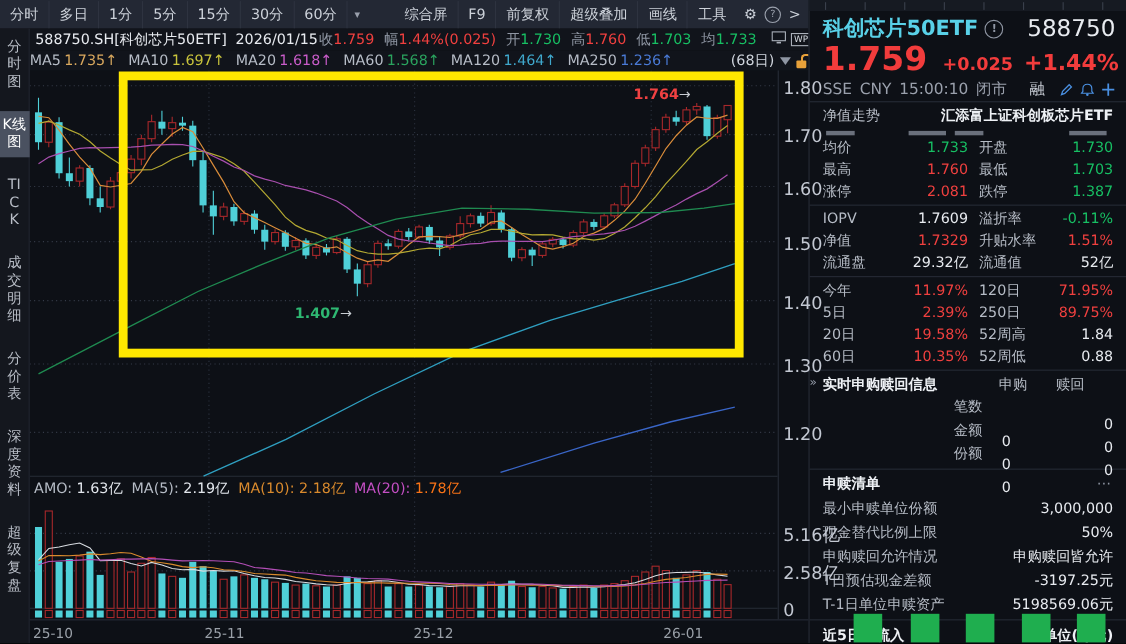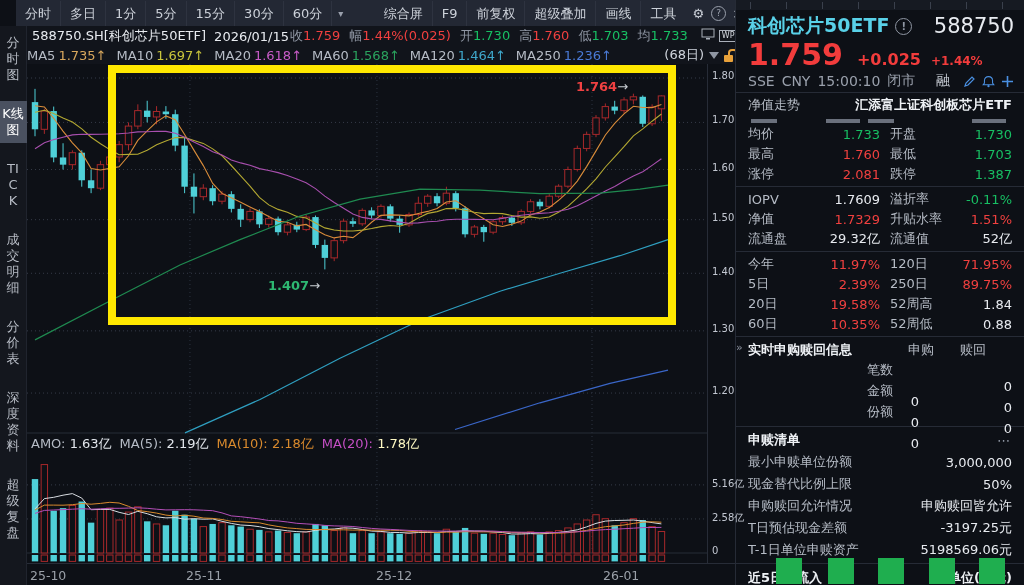--- a/index.html
+++ b/index.html
@@ -1,19 +1,19 @@
 <!DOCTYPE html>
 <html><head>
 <meta charset="utf-8">
 <style>
   html,body{margin:0;padding:0;background:#000;}
   #app{position:relative;width:1024px;height:585px;background:#0d1016;overflow:hidden;
        font-family:"DejaVu Sans","Liberation Sans",sans-serif;color:#c6ccd6;font-size:13px;}
   
-  .toolbar{position:absolute;left:16px;top:0;width:735px;height:26px;background:#232834;
+  .toolbar{position:absolute;left:0;top:0;width:735px;height:26px;background:#232834;
            display:flex;align-items:center;border-bottom:1px solid #0a0c10;}
   .toolbar .spacer{flex:1;}
   .tb-item{padding:0 9px;line-height:25px;color:#ccd1d9;cursor:default;border-right:1px solid #2e3340;}
   .tb-item.noborder{border-right:none;}
   .tb-drop{padding:0 6px;color:#9aa0ac;font-size:10px;}
   .tb-icon{padding:0 7px;color:#ccd1d9;}
   .help-circle{display:inline-block;width:13px;height:13px;border:1px solid #9aa0ac;border-radius:50%;
                font-size:9px;line-height:13px;text-align:center;color:#9aa0ac;}
   
   .info-row{position:absolute;left:27px;top:26px;width:708px;height:20px;background:#11141b;
@@ -41,21 +41,21 @@
   .sidebar{position:absolute;left:0;top:26px;width:27px;height:559px;background:#14171e;
            border-right:1px solid #20242e;display:flex;flex-direction:column;align-items:center;padding-top:4px;box-sizing:border-box;}
   .sb-item{width:16px;text-align:center;word-break:break-all;line-height:16px;font-size:13px;
            color:#b8bdc6;margin-bottom:13px;padding:5px 0;cursor:default;}
   .sb-item.active{background:#4a5160;color:#ffffff;width:27px;}
   
   #ksvg{position:absolute;left:27px;top:64px;}
   .amo-row{position:absolute;left:31px;top:435px;height:18px;display:flex;white-space:nowrap;z-index:3;}
   .amo-item{margin-right:8px;}
   .amo-item .lbl{color:#b6bcc6;}
-  .axis-label{position:absolute;color:#c3c8d2;font-size:10px;z-index:3;}
+  .axis-label{position:absolute;color:#c3c8d2;font-size:16px;z-index:3;}
   .date-label{position:absolute;top:568px;color:#9aa0a8;font-size:12.5px;z-index:3;}
   .vline-axis{position:absolute;left:707px;top:64px;width:1px;height:499px;background:#272c37;z-index:2;}
   .date-row-sep{position:absolute;left:27px;top:563px;width:708px;height:1px;background:#272c37;z-index:2;}
   
   .hl-rect{position:absolute;left:108px;top:65px;width:568px;height:260px;border:8px solid #ffe800;
            box-sizing:border-box;z-index:5;}
   .anno{position:absolute;z-index:6;font-size:13px;font-weight:bold;white-space:nowrap;}
   .anno .arrow{color:#c8cdd3;font-weight:normal;}
   .anno-high{color:#f04142;}
   .anno-low{color:#2eb872;}
@@ -65,21 +65,21 @@
   .rp-tabs{height:10px;background:#161a22;position:relative;}
   .rp-tabs i{position:absolute;top:2px;width:1px;height:7px;background:#3a404c;}
   .rp-title{display:flex;align-items:center;padding:3px 10px 0 12px;}
   .rp-name{color:#59d1e8;font-size:19px;font-weight:bold;}
   .info-circle{width:15px;height:15px;border:1.5px solid #8f96a3;border-radius:50%;color:#8f96a3;
                font-size:10px;line-height:15px;text-align:center;margin-left:6px;font-weight:bold;}
   .rp-code{margin-left:auto;color:#e8ebf0;font-size:21px;}
   .rp-price-row{display:flex;align-items:baseline;padding:0 10px 0 12px;}
   .rp-price{color:#f23c3c;font-size:30px;font-weight:bold;line-height:32px;}
   .rp-chg{color:#f23c3c;font-size:16px;font-weight:bold;margin-left:14px;}
-  .rp-pct{color:#f23c3c;font-size:12px;font-weight:bold;margin-left:10px;}
+  .rp-pct{color:#f23c3c;font-size:20px;font-weight:bold;margin-left:10px;}
   .rp-sse{display:flex;align-items:center;padding:1px 10px 2px 12px;color:#9aa0ac;font-size:14px;
           border-bottom:1px solid #262b36;}
   .rp-sse span{margin-right:7px;}
   .rp-sse .icons{margin-left:auto;display:flex;align-items:center;gap:6px;color:#4a90e2;}
   .rp-nav{display:flex;padding:3px 12px;align-items:center;}
   .rp-nav .lbl{color:#b6bcc6;}
   .rp-nav .val{margin-left:auto;color:#eef1f5;font-weight:bold;}
   .clipped-row{height:7px;overflow:hidden;position:relative;margin:0 12px;}
   .clipped-row i{position:absolute;top:2px;height:4px;background:#6a707c;}
   .q-row{display:flex;padding:0 12px;height:20px;align-items:center;font-size:13px;}
@@ -483,21 +483,21 @@
       <polyline points="8.0,446.0 17.4,441.1 26.7,441.1 36.0,441.2 45.4,440.7 54.8,439.5 64.1,440.2 73.5,439.4 82.8,438.3 92.1,439.0 101.5,442.3 110.8,446.5 120.2,447.6 129.6,449.1 138.9,451.1 148.3,452.0 157.6,451.2 166.9,452.2 176.3,454.0 185.7,454.4 195.0,455.5 204.3,457.3 213.7,457.8 223.0,458.4 232.4,458.8 241.8,460.9 251.1,462.5 260.4,463.9 269.8,464.6 279.1,465.4 288.5,465.5 297.8,465.5 307.2,465.9 316.6,465.8 325.9,466.1 335.3,466.0 344.6,466.2 353.9,466.2 363.3,466.2 372.6,466.4 382.0,467.3 391.3,467.8 400.7,467.9 410.1,468.5 419.4,468.1 428.8,468.2 438.1,467.7 447.4,467.8 456.8,467.9 466.1,467.8 475.5,467.9 484.8,468.4 494.2,468.5 503.5,468.4 512.9,468.9 522.3,468.9 531.6,469.2 540.9,468.7 550.3,467.7 559.6,466.4 569.0,464.4 578.4,462.7 587.7,461.9 597.0,461.0 606.4,459.4 615.8,458.2 625.1,457.8 634.4,458.2" fill="none" stroke="#d98a2d" stroke-width="1"></polyline>
       <polyline points="8.0,449.4 17.4,446.4 26.7,446.0 36.0,445.6 45.4,445.2 54.8,444.7 64.1,445.2 73.5,444.8 82.8,444.3 92.1,444.3 101.5,444.1 110.8,443.8 120.2,444.3 129.6,445.2 138.9,445.9 148.3,445.8 157.6,445.7 166.9,445.8 176.3,446.2 185.7,446.7 195.0,448.9 204.3,451.9 213.7,452.7 223.0,453.8 232.4,455.0 241.8,456.5 251.1,456.9 260.4,458.0 269.8,459.3 279.1,459.9 288.5,460.5 297.8,461.4 307.2,461.9 316.6,462.1 325.9,462.5 335.3,463.5 344.6,464.4 353.9,465.0 363.3,465.4 372.6,465.9 382.0,466.4 391.3,466.7 400.7,466.9 410.1,467.1 419.4,467.1 428.8,467.1 438.1,467.0 447.4,467.0 456.8,467.0 466.1,467.1 475.5,467.6 484.8,468.1 494.2,468.2 503.5,468.4 512.9,468.5 522.3,468.6 531.6,468.4 540.9,468.2 550.3,467.8 559.6,467.1 569.0,466.2 578.4,465.6 587.7,465.2 597.0,464.7 606.4,464.2 615.8,463.6 625.1,463.5 634.4,463.4" fill="none" stroke="#b44fb8" stroke-width="1"></polyline>
     </svg>
   <div class="vline-axis"></div>
   <div class="date-row-sep"></div>
 
   <div class="amo-row" id="amo-row">
       <span class="amo-item"><span class="lbl" style="color: rgb(182, 188, 198);">AMO:</span><span style="color: rgb(226, 230, 236);"> 1.63亿</span></span>
       <span class="amo-item"><span class="lbl" style="color: rgb(182, 188, 198); margin-top: 20px;">MA(5):</span><span style="color: rgb(226, 230, 236);"> 2.19亿</span></span>
       <span class="amo-item"><span class="lbl" style="color: rgb(217, 138, 45);">MA(10):</span><span style="color: rgb(217, 138, 45);"> 2.18亿</span></span>
-      <span class="amo-item"><span class="lbl" style="color: rgb(196, 79, 196);">MA(20):</span><span style="color: #fef9c3;"> 1.78亿</span></span>
+      <span class="amo-item"><span class="lbl" style="color: rgb(196, 79, 196);">MA(20):</span><span style="color: #f97316;"> 1.78亿</span></span>
     </div>
 
   <div class="hl-rect"></div>
   <div class="anno anno-high" style="left:576px;top:79px;">
     <span>1.764</span><span class="arrow">→</span>
   </div>
   <div class="anno anno-low" style="left:268px;top:278px;">
     <span>1.407</span><span class="arrow">→</span>
   </div>
 

